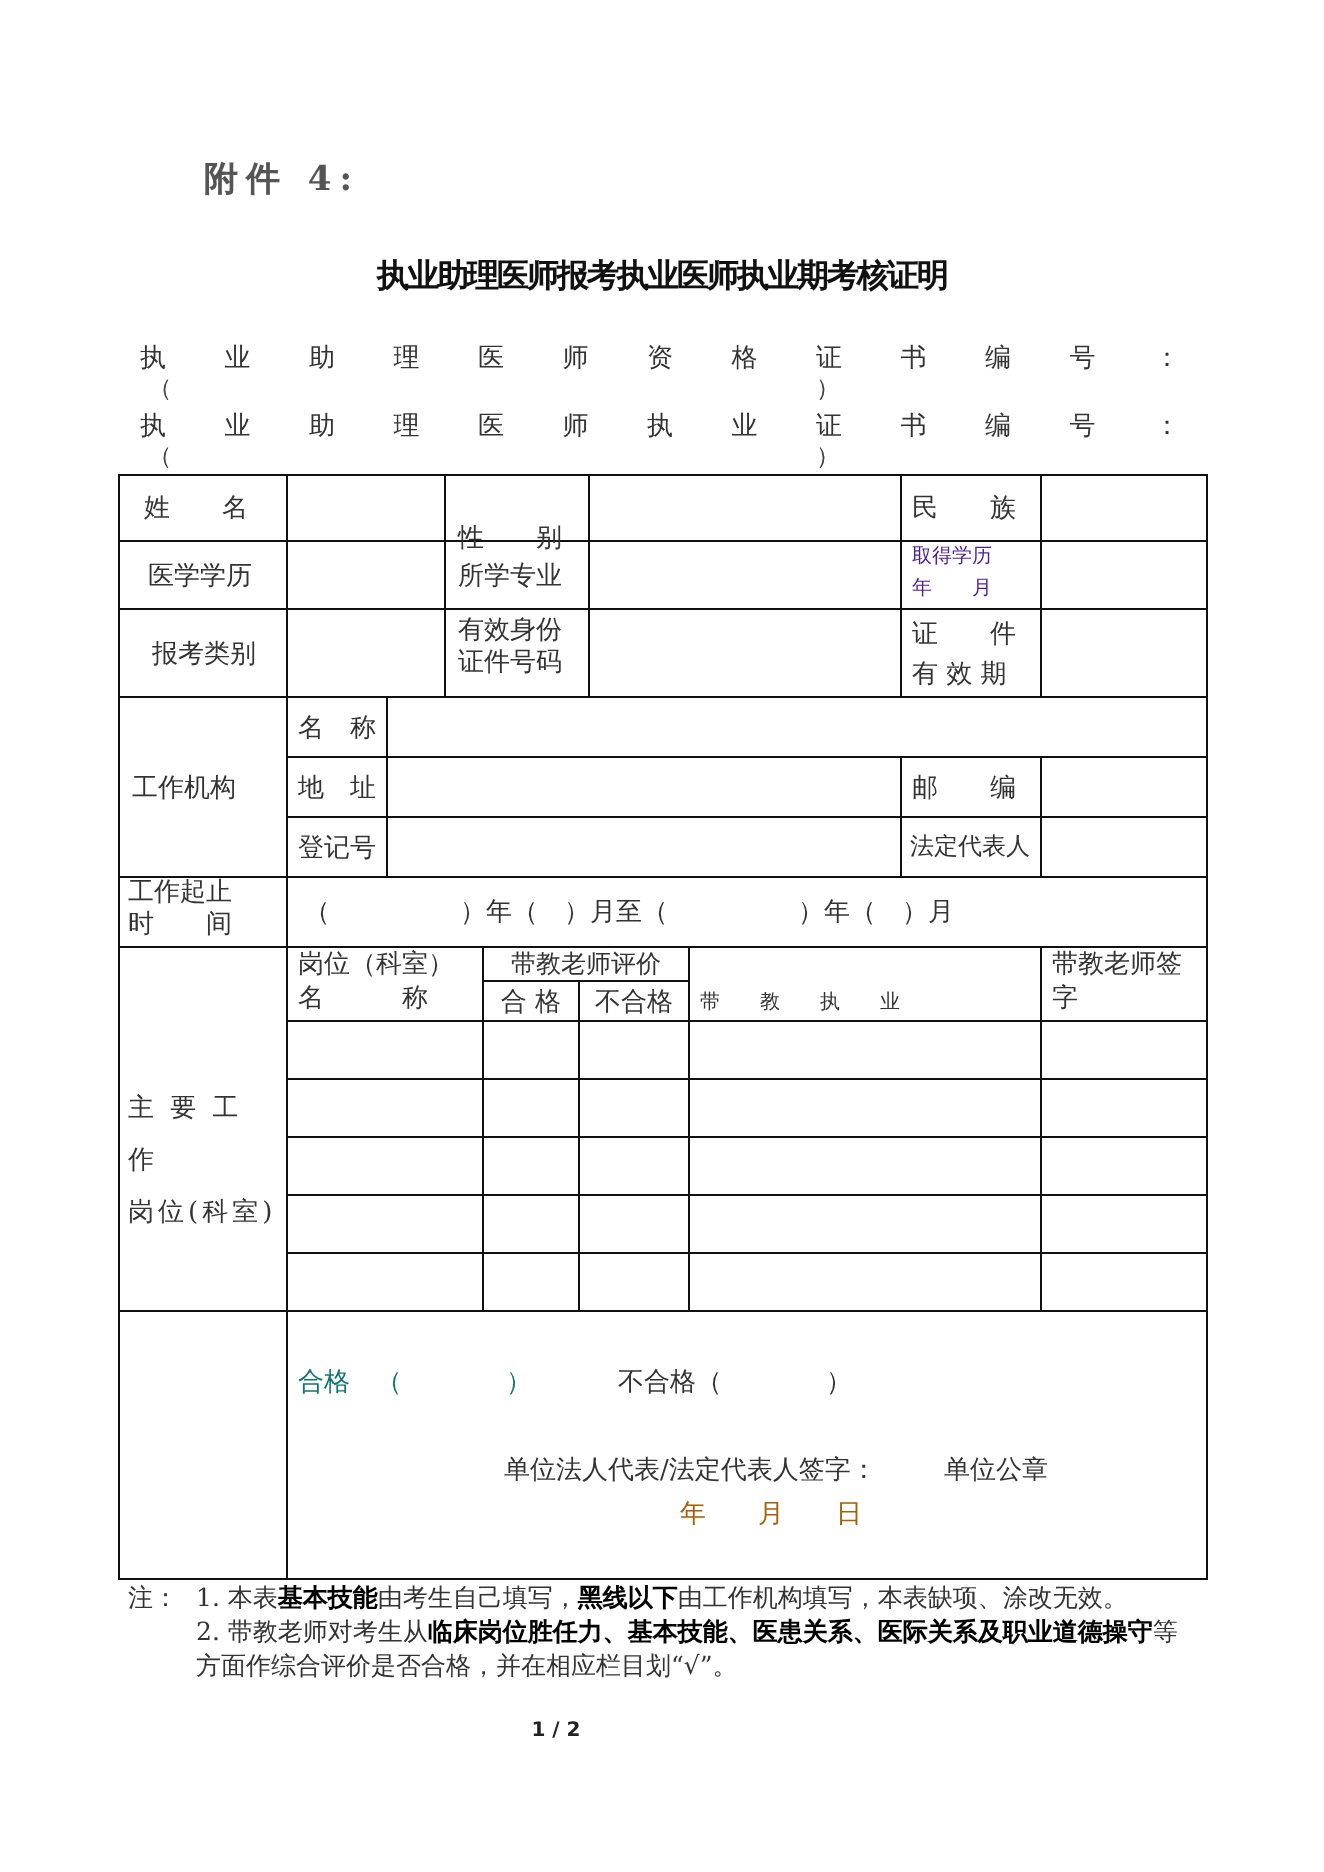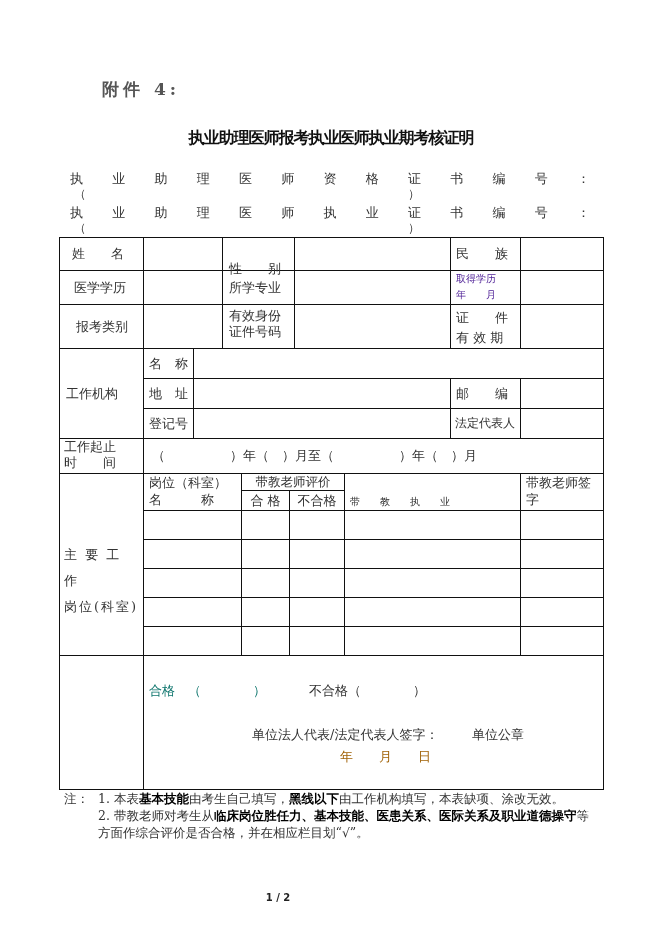--- a/index.html
+++ b/index.html
@@ -10,21 +10,21 @@
   .title { left:0; width:662px; top:128px; text-align:center; font-size:16px; font-weight:bold;
            font-family:"DejaVu Sans", sans-serif; letter-spacing:-1px; color:#111; }
   .spread { display:flex; justify-content:space-between; left:70px; width:520px; font-size:13px; color:#333; }
   .paren { font-size:12px; color:#444; }
   .line { position:absolute; background:#111; }
   .h { height:1px; }
   .v { width:1px; }
   .cell { position:absolute; font-size:13px; color:#333; display:flex; align-items:center; }
   .notes { left:64px; top:790px; font-size:12.5px; color:#333; line-height:17px; }
   .notes b { color:#000; font-family:"DejaVu Sans", sans-serif; }
-  .page { left:0; width:556px; top:860px; text-align:center; font-size:10px; font-family:"DejaVu Sans",sans-serif; font-weight:bold;margin-top:32px; }
+  .page { left:0; width:556px; top:860px; text-align:center; font-size:10px; font-family:"DejaVu Sans",sans-serif; font-weight:bold; }
 </style>
 </head>
 <body>
 
 <div class="abs attach">附件 4:</div>
 <div class="abs title">执业助理医师报考执业医师执业期考核证明</div>
 
 <div class="abs spread" style="top:170px;">
   <span>执</span>
   <span>业</span>

